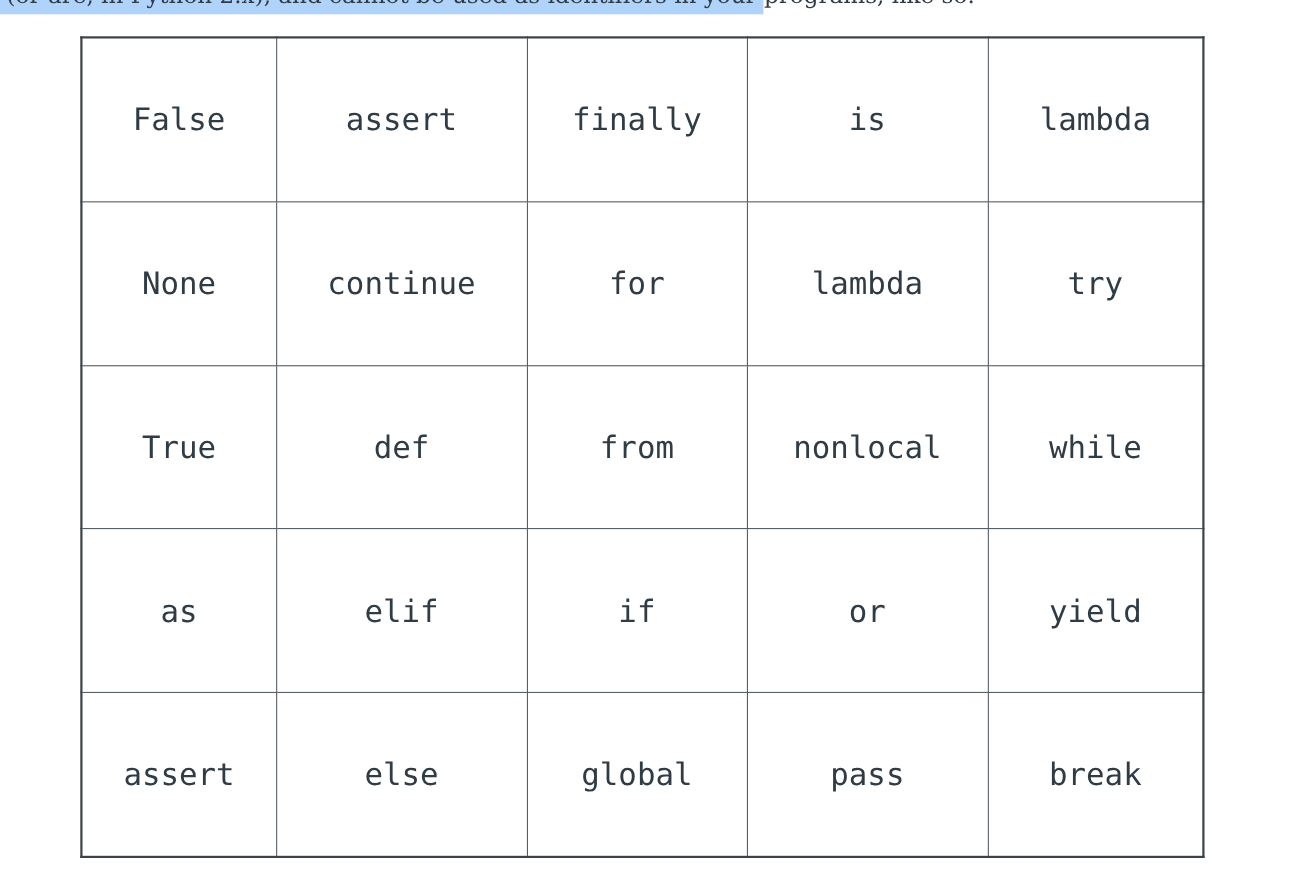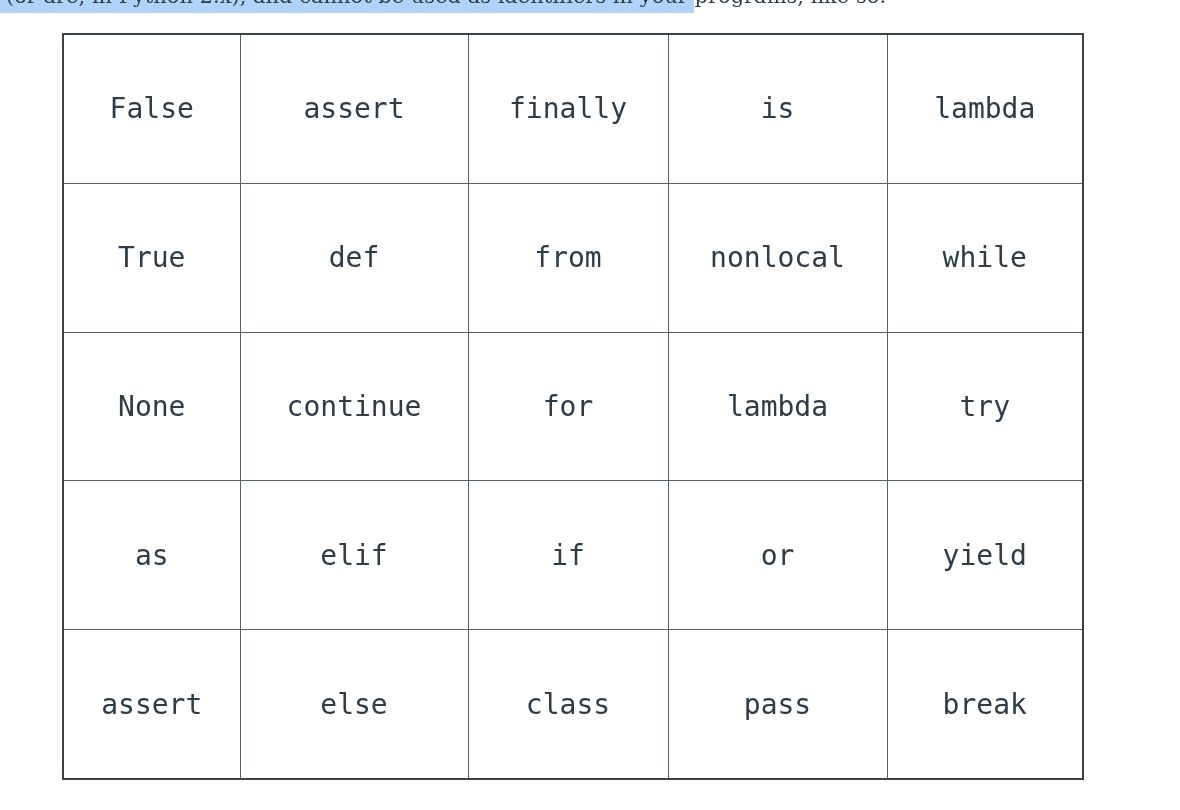--- a/index.html
+++ b/index.html
@@ -42,21 +42,21 @@
     line-height: 30px;
     color: #2f3b45;
   }
   #clipped-text-line .clipped-run .sel {
     background: #b0d3fb;
   }
 
   
   #keyword-table-wrap {
     position: absolute;
-    left: 62px;
+    left: 73px;
     top: 33px;
     width: 1020px;
     height: 747px;
   }
   table.kw {
     border-collapse: collapse;
     width: 1020px;
     height: 747px;
     table-layout: fixed;
     background: #ffffff;
@@ -99,42 +99,42 @@
     </colgroup>
     <tbody>
       <tr>
         <td>False</td>
         <td>assert</td>
         <td>finally</td>
         <td>is</td>
         <td>lambda</td>
       </tr>
       <tr>
+        <td>None</td>
+        <td>continue</td>
+        <td>for</td>
+        <td>lambda</td>
+        <td>try</td>
+      </tr>
+      <tr>
         <td>True</td>
         <td>def</td>
         <td>from</td>
         <td>nonlocal</td>
         <td>while</td>
-      </tr>
-      <tr>
-        <td>None</td>
-        <td>continue</td>
-        <td>for</td>
-        <td>lambda</td>
-        <td>try</td>
       </tr>
       <tr>
         <td>as</td>
         <td>elif</td>
         <td>if</td>
         <td>or</td>
         <td>yield</td>
       </tr>
       <tr>
         <td>assert</td>
         <td>else</td>
-        <td>class</td>
+        <td>global</td>
         <td>pass</td>
         <td>break</td>
       </tr>
     </tbody>
   </table>
 </div>
 
 </body></html>

